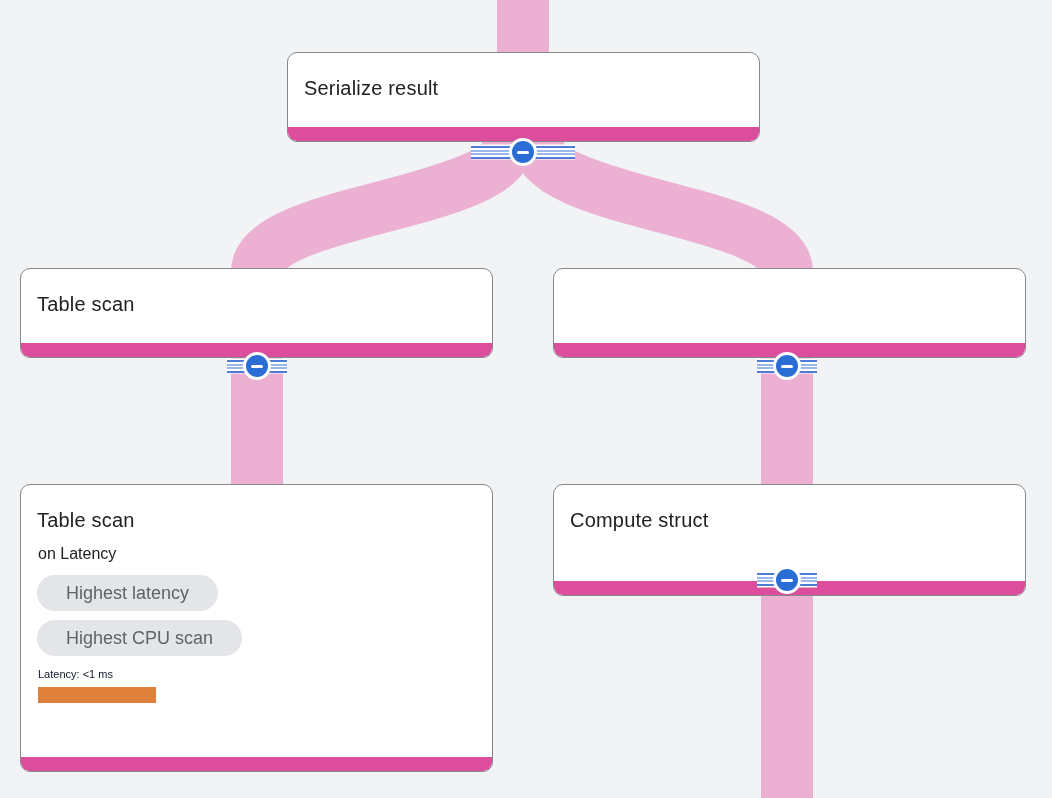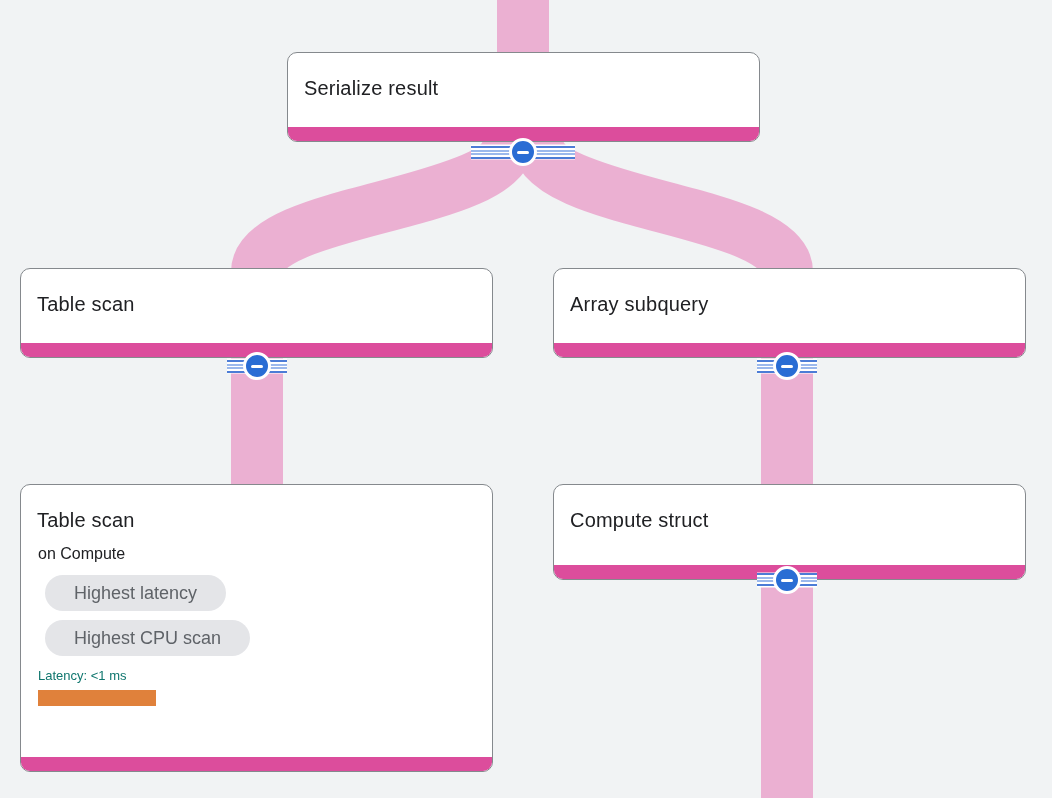--- a/index.html
+++ b/index.html
@@ -36,35 +36,35 @@
     color: #202124;
     letter-spacing: 0.2px;
     white-space: nowrap;
   }
   .node.table-node .title { }
   .subtitle {
     padding: 13px 16px 0 17px;
     font-size: 16px;
     color: #202124;
   }
-  .badges { padding: 12px 16px 0 24px; }
+  .badges { padding: 12px 16px 0 16px; }
   .badge {
     display: table;
     background: #e4e5e8;
     color: #5f6368;
     font-size: 18px;
     line-height: 22px;
     padding: 7px 29px;
     border-radius: 19px;
     margin-bottom: 9px;
     white-space: nowrap;
   }
   .stats { display: flex; padding: 3px 17px 0 17px; }
   .stat { width: 211px; }
-  .stat-label { font-size: 13px; color: #0f766e; white-space: nowrap; }
+  .stat-label { font-size: 11px; color: #0f172a; white-space: nowrap; }
   .stat-bar { height: 16px; background: #e0813b; margin-top: 7px; }
   .stat-bar.bar-latency { width: 118px; }
   .stat-bar.bar-cpu { width: 119px; margin-top: 12px; }
 
   .collapse {
     position: absolute;
     transform: translate(-50%, -50%);
     height: 30px;
     display: flex;
     align-items: center;
@@ -125,41 +125,40 @@
     <div class="title">Serialize result</div>
     <div class="accent"></div>
   </div>
 
   <div class="node" style="left:20px; top:268px; width:473px; height:90px;">
     <div class="title">Table scan</div>
     <div class="accent"></div>
   </div>
 
   <div class="node" style="left:553px; top:268px; width:473px; height:90px;">
-    <div class="title">Array subquery</div>
     <div class="accent"></div>
   </div>
 
   <div class="node table-node" style="left:20px; top:484px; width:473px; height:288px;">
     <div class="title">Table scan</div>
-    <div class="subtitle">on Compute</div>
+    <div class="subtitle">on Latency</div>
     <div class="badges">
       <div class="badge">Highest latency</div>
       <div class="badge">Highest CPU scan</div>
     </div>
     <div class="stats">
       <div class="stat">
         <div class="stat-label">Latency: &lt;1 ms</div>
         <div class="stat-bar bar-latency"></div>
       </div>
     </div>
     <div class="accent"></div>
   </div>
 
-  <div class="node" style="left:553px; top:484px; width:473px; height:96px;">
+  <div class="node" style="left:553px; top:484px; width:473px; height:112px;">
     <div class="title">Compute struct</div>
     <div class="accent"></div>
   </div>
 
   <div class="collapse" style="left:523px; top:152px; width:104px;">
     <div class="stripes"></div>
     <div class="circle">
       <div class="minus"></div>
     </div>
   </div>

